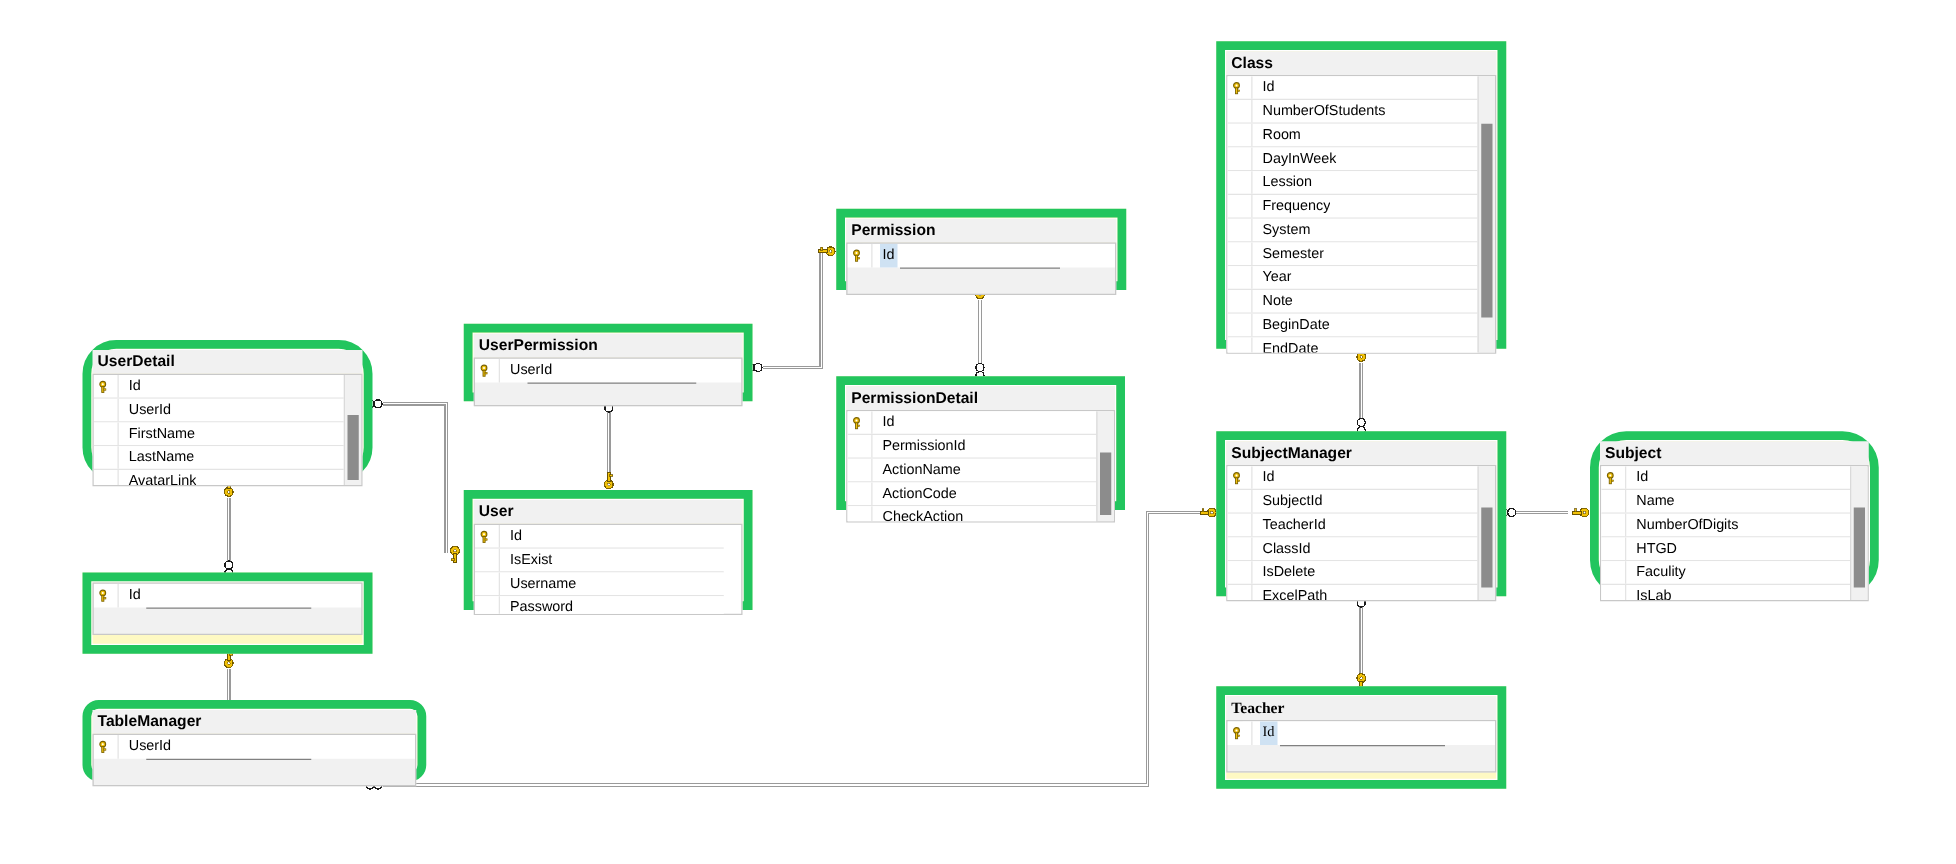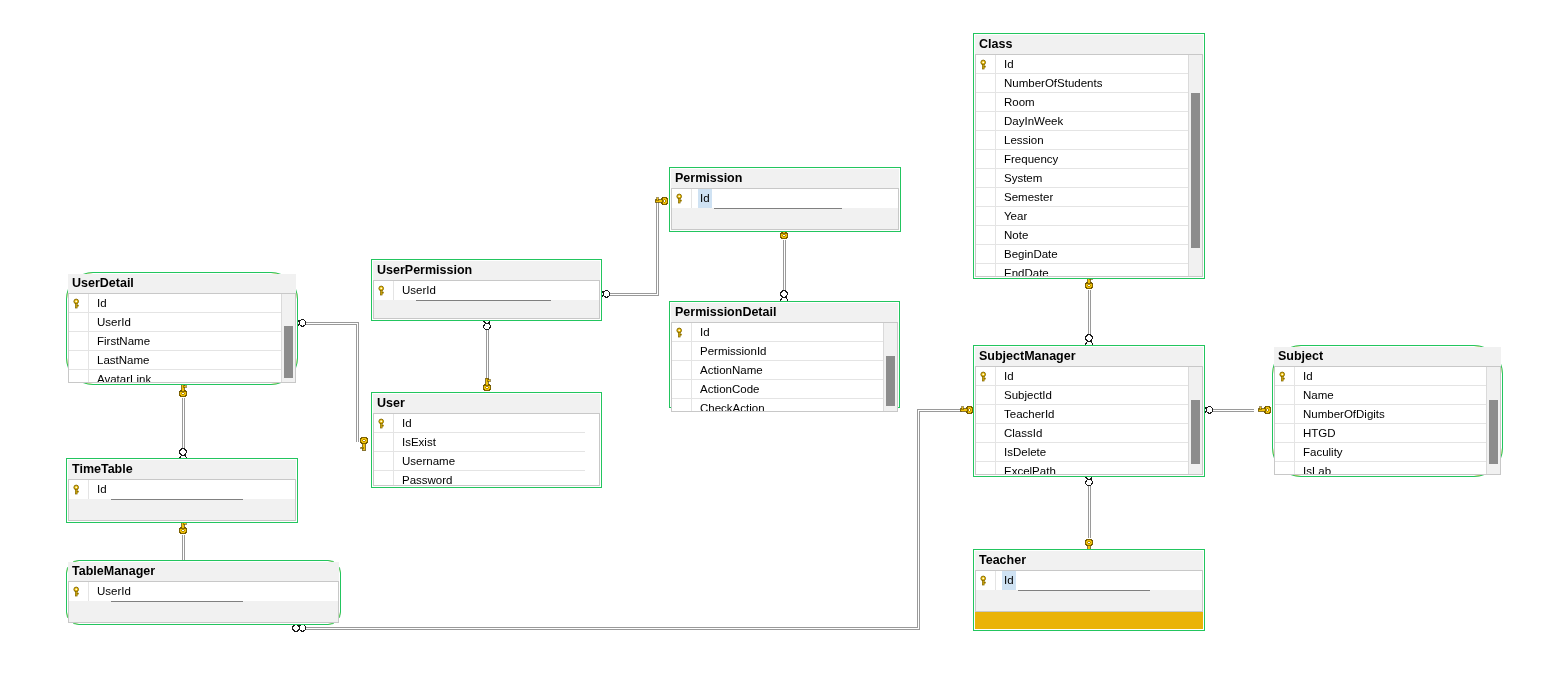--- a/index.html
+++ b/index.html
@@ -12,22 +12,22 @@
     position:relative;
   }
   #canvas{position:absolute;left:0;top:0;width:1565px;height:691px;}
 
   
   #links{position:absolute;left:0;top:0;width:1565px;height:691px;pointer-events:none;}
 
   
   .tbl{
     position:absolute;
-    background:#eab308;
-    border:1px solid #22c55e;
+    background:#fef9c3;
+    border:7px solid #22c55e;
     box-sizing:border-box;
     box-shadow:0 0 0 1px #ffffff inset;
     padding:1px;
   }
   .tbl-title{
     height:19px;
     line-height:19px;
     padding:0 4px;
     font-size:12.5px;
     font-weight:bold;
@@ -494,41 +494,40 @@
               <div class="cname">Username</div>
             </div>
             <div class="row">
               <div class="gutter"></div>
               <div class="cname">Password</div>
             </div>
           </div>
         </div>
       </div>
       <div class="tbl collapsed" style="left: 66px; top: 458px; width: 232px; height: 65px;">
-        <div class="tbl-title">TimeTable</div>
         <div class="tbl-body" style="height: 42px;">
           <div class="grid">
             <div class="row">
               <div class="gutter">
                 <svg class="keyicon" viewBox="0 0 11 11" xmlns="http://www.w3.org/2000/svg">
                   <circle cx="3.2" cy="3.4" r="2.3" fill="#f2c208" stroke="#7a6100" stroke-width="0.9"></circle>
                   <circle cx="3.2" cy="3.4" r="0.8" fill="#ffffff"></circle>
                   <rect x="2.4" y="5.2" width="1.7" height="4.8" fill="#f2c208" stroke="#7a6100" stroke-width="0.7"></rect>
                   <rect x="4.0" y="7.0" width="1.7" height="1.2" fill="#f2c208" stroke="#7a6100" stroke-width="0.5"></rect>
                 </svg>
               </div>
               <div class="cname">Id</div>
             </div>
           </div>
           <div class="ph-wrap">
             <div class="ph-bar" style="width: 132px; background: rgb(128, 128, 128);"></div>
           </div>
         </div>
       </div>
-      <div class="tbl collapsed" style="left: 973px; top: 549px; width: 232px; height: 82px;">
+      <div class="tbl collapsed" style="left: 973px; top: 549px; width: 232px; height: 82px; font-family: Liberation Serif, serif;">
         <div class="tbl-title">Teacher</div>
         <div class="tbl-body" style="height: 42px;">
           <div class="grid">
             <div class="row">
               <div class="gutter">
                 <svg class="keyicon" viewBox="0 0 11 11" xmlns="http://www.w3.org/2000/svg">
                   <circle cx="3.2" cy="3.4" r="2.3" fill="#f2c208" stroke="#7a6100" stroke-width="0.9"></circle>
                   <circle cx="3.2" cy="3.4" r="0.8" fill="#ffffff"></circle>
                   <rect x="2.4" y="5.2" width="1.7" height="4.8" fill="#f2c208" stroke="#7a6100" stroke-width="0.7"></rect>
                   <rect x="4.0" y="7.0" width="1.7" height="1.2" fill="#f2c208" stroke="#7a6100" stroke-width="0.5"></rect>

